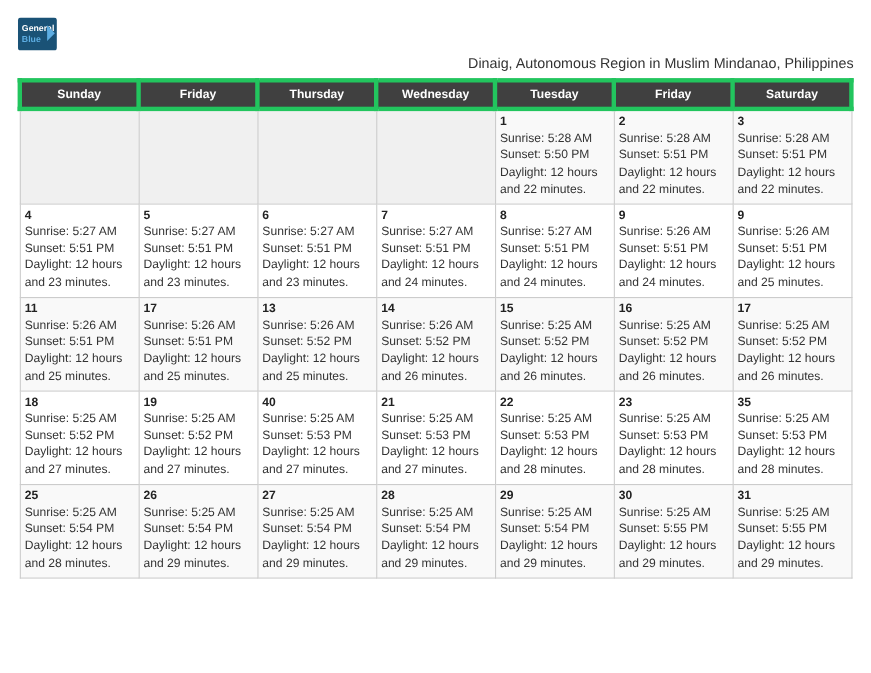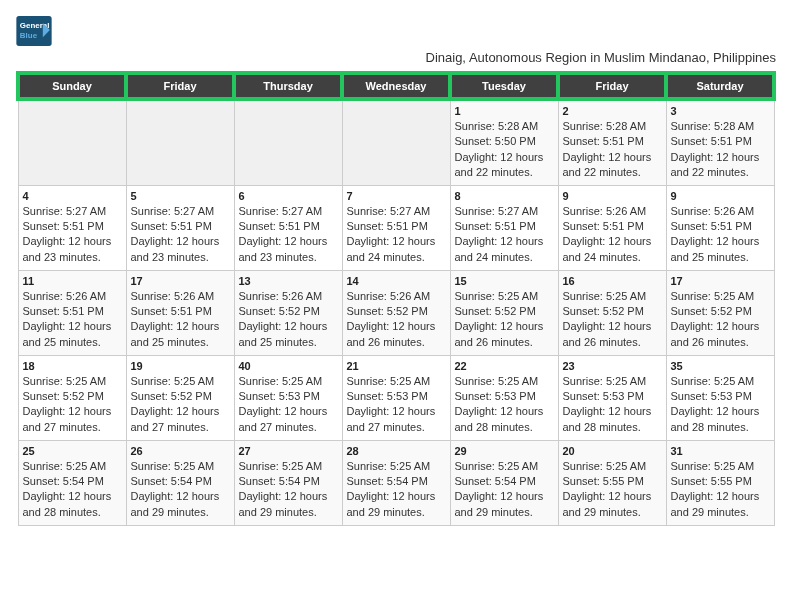--- a/index.html
+++ b/index.html
@@ -316,21 +316,21 @@
 and 29 minutes.</div>
         </td>
         <td>
           <span class="day-number">29</span>
           <div class="day-detail">Sunrise: 5:25 AM
 Sunset: 5:54 PM
 Daylight: 12 hours
 and 29 minutes.</div>
         </td>
         <td>
-          <span class="day-number">20</span>
+          <span class="day-number">30</span>
           <div class="day-detail">Sunrise: 5:25 AM
 Sunset: 5:55 PM
 Daylight: 12 hours
 and 29 minutes.</div>
         </td>
         <td>
           <span class="day-number">31</span>
           <div class="day-detail">Sunrise: 5:25 AM
 Sunset: 5:55 PM
 Daylight: 12 hours

